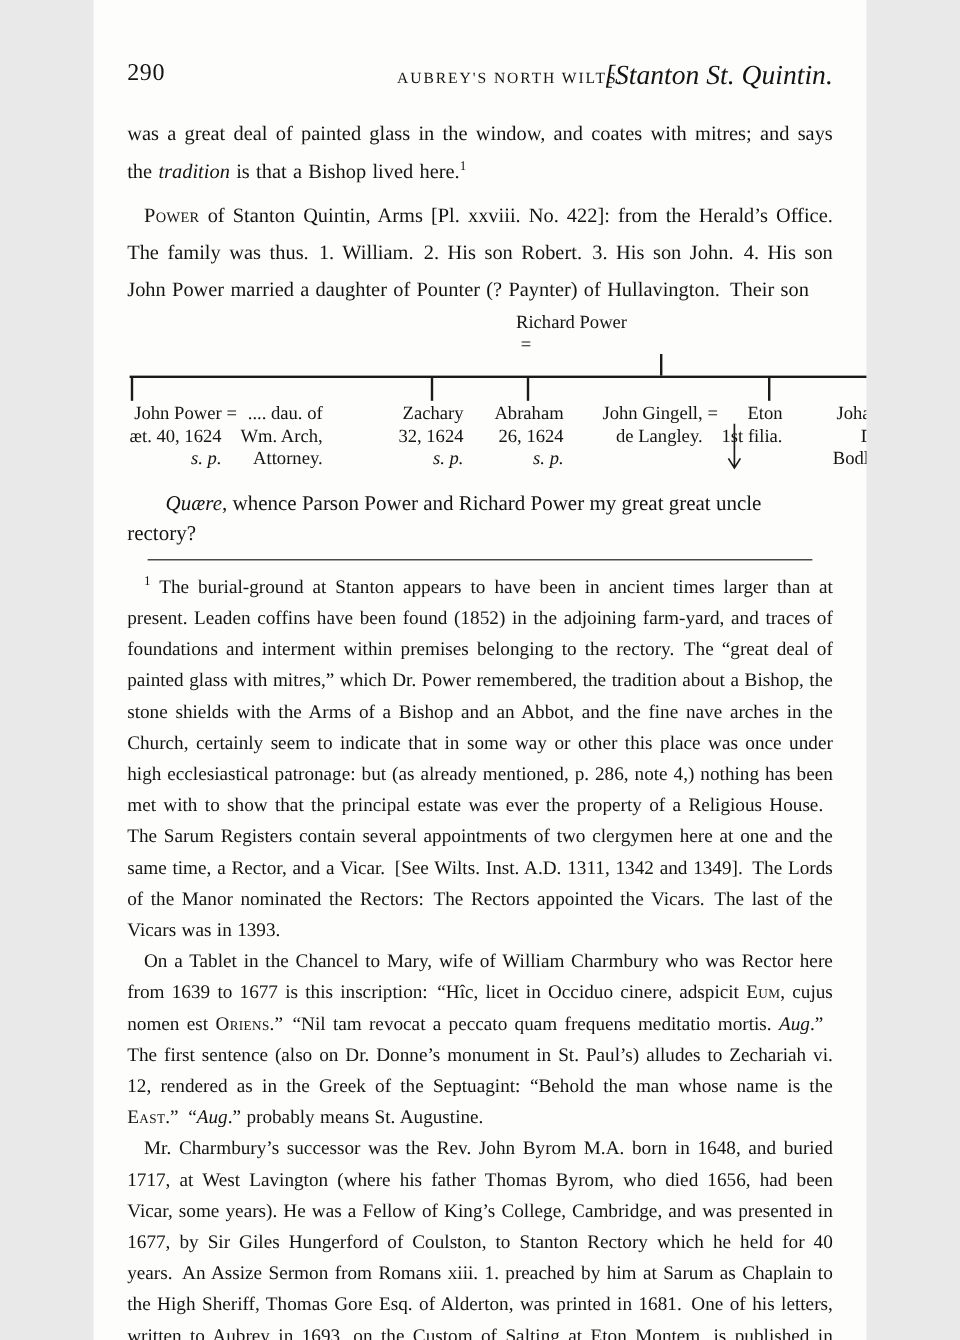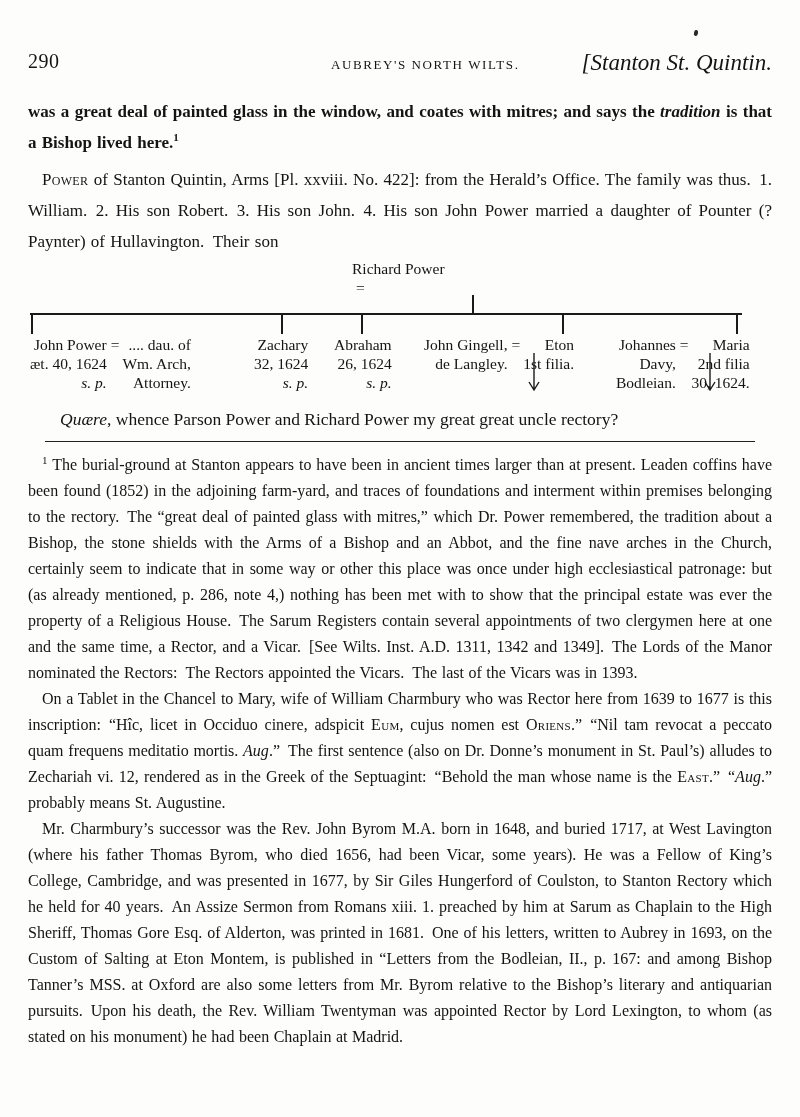--- a/index.html
+++ b/index.html
@@ -1,18 +1,18 @@
 <!DOCTYPE html>
 <html><head>
 <meta charset="utf-8">
 <style>
   html,body{margin:0;padding:0;background:#e9e9e9;}
   .page{
     position:relative;
-    width:800px;height:1117px;
+    width:644px;height:1117px;
     margin:0 auto;
     background:#fdfdfc;
     color:#141414;
     font-family:"Liberation Serif","DejaVu Serif",serif;
     overflow:hidden;
   }
   
   .hdr{position:relative;padding:50px 28px 0 28px;height:26px;}
   .hdr .pageno{position:absolute;left:28px;top:50px;font-size:20px;letter-spacing:.5px;}
   .hdr .runtitle{
@@ -23,21 +23,21 @@
     position:absolute;right:28px;top:50px;
     font-style:italic;font-size:23px;white-space:nowrap;
   }
   .speck{position:absolute;left:694px;top:30px;width:4px;height:6px;background:#2a2a2a;border-radius:40% 60% 50% 50%;transform:rotate(14deg);}
   
   .main{
     margin:0 28px;
     font-size:17px;line-height:31px;word-spacing:1px;
     text-align:justify;
   }
-  .p1{margin-top:20px;font-weight:bold;}
+  .p1{margin-top:20px;}
   .p2{margin-top:6px;text-indent:14px;}
   .it{font-style:italic;}
   .sc{font-variant:small-caps;letter-spacing:.3px;}
   sup{font-size:11px;line-height:0;vertical-align:super;}
   
   .tree{
     position:relative;height:146px;margin-top:2px;
     font-size:15.5px;line-height:19px;
   }
   .tree .parents{position:absolute;left:352px;top:0;display:flex;align-items:flex-start;white-space:nowrap;flex-direction:column;}

